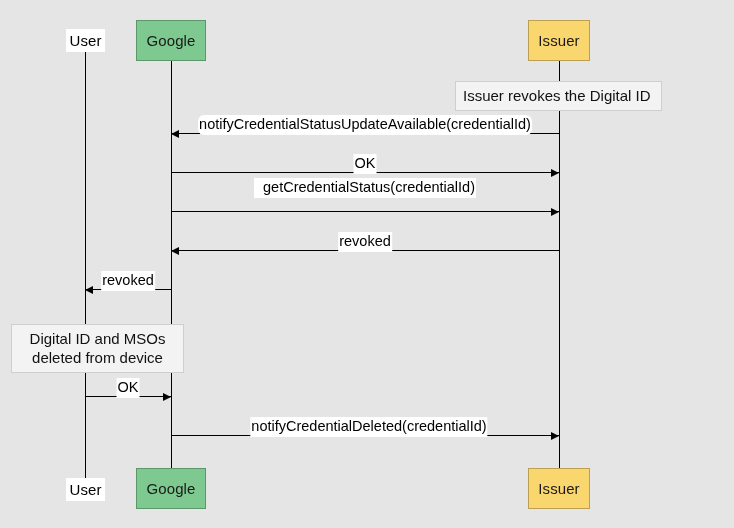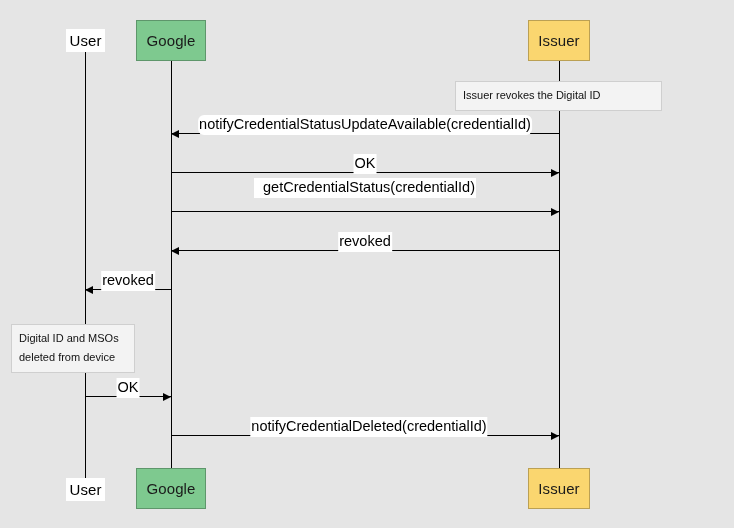--- a/index.html
+++ b/index.html
@@ -73,21 +73,21 @@
     transform: translateX(-50%);
   }
 
   
   .note {
     position: absolute;
     box-sizing: border-box;
     background: #f3f3f3;
     border: 1px solid #cfcfcf;
     color: #111111;
-    font-size: 11px;
+    font-size: 15px;
     line-height: 19px;
     padding: 4px 7px 5px 7px;
     white-space: pre-line;
   }
 </style>
 </head>
 <body>
 
 <div id="canvas">
 
@@ -118,21 +118,21 @@
       <div class="participant plain" style="left: 66px; top: 29px; width: 39px; height: 23px; color: rgb(0, 0, 0);">User</div>
       <div class="participant plain" style="left: 66px; top: 478px; width: 39px; height: 23px; color: rgb(0, 0, 0);">User</div>
       <div class="participant filled" style="left: 136px; top: 20px; width: 70px; height: 41px; background: rgb(126, 201, 143); color: rgb(26, 26, 26);">Google</div>
       <div class="participant filled" style="left: 136px; top: 468px; width: 70px; height: 41px; background: rgb(126, 201, 143); color: rgb(26, 26, 26);">Google</div>
       <div class="participant filled" style="left: 528px; top: 20px; width: 62px; height: 41px; background: rgb(250, 214, 111); color: rgb(26, 26, 26);">Issuer</div>
       <div class="participant filled" style="left: 528px; top: 468px; width: 62px; height: 41px; background: rgb(250, 214, 111); color: rgb(26, 26, 26);">Issuer</div>
     </div>
 
   <div id="notes">
       <div class="note" style="left: 455px; top: 81px; width: 207px; min-height: 27px; background: rgb(243, 243, 243); border-color: rgb(207, 207, 207);">Issuer revokes the Digital ID</div>
-      <div class="note" style="left: 11px; top: 324px; width: 124px; min-height: 46px; background: rgb(243, 243, 243); border-color: rgb(207, 207, 207);">Digital ID and MSOs
+      <div class="note" style="left: 11px; top: 324px; width: 173px; min-height: 46px; background: rgb(243, 243, 243); border-color: rgb(207, 207, 207); text-align: center;">Digital ID and MSOs
 deleted from device</div>
     </div>
 
   <div id="messages">
       <div class="msg-label" style="left: 365px; top: 115px; border-radius: 6px;">notifyCredentialStatusUpdateAvailable(credentialId)</div>
       <div class="msg-label" style="left: 365px; top: 154px;">OK</div>
       <div class="msg-label" style="left: 365px; top: 178px; padding-left: 9px;">getCredentialStatus(credentialId)</div>
       <div class="msg-label" style="left: 365px; top: 232px;">revoked</div>
       <div class="msg-label" style="left: 128px; top: 271px;">revoked</div>
       <div class="msg-label" style="left: 128px; top: 378px;">OK</div>

